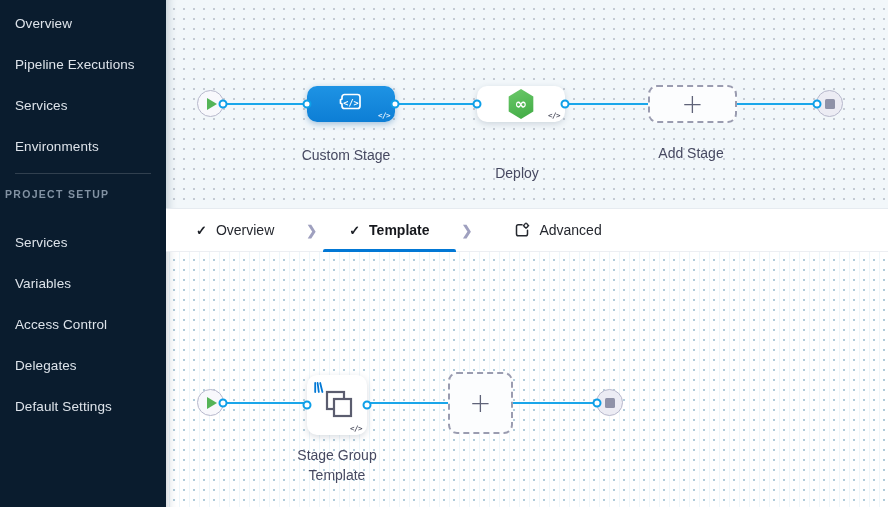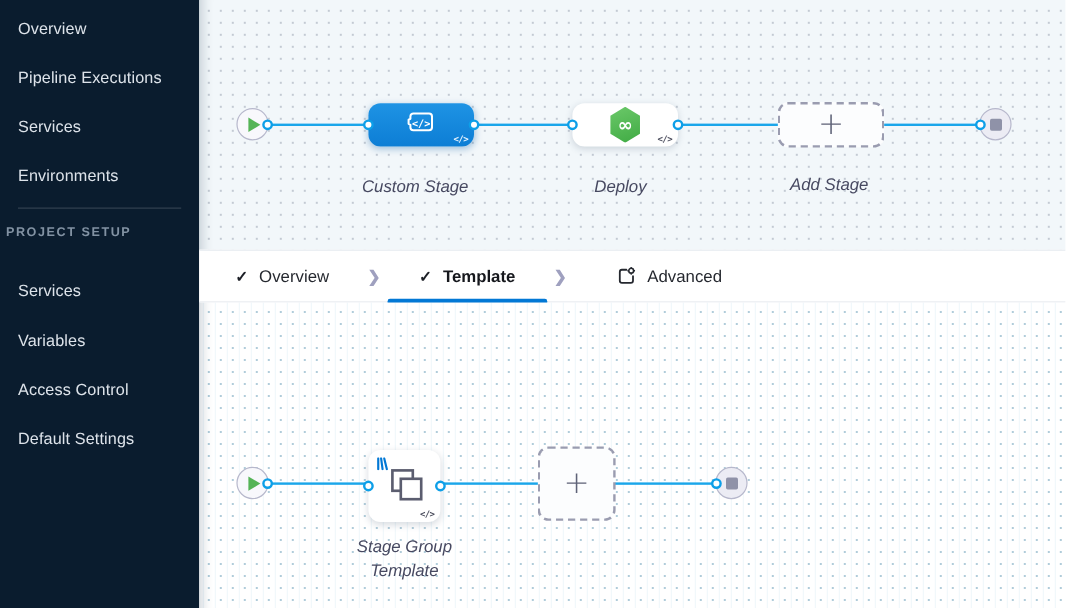--- a/index.html
+++ b/index.html
@@ -141,37 +141,38 @@
     width:28px; height:30px;
     background:linear-gradient(160deg,#6cc96a,#3faa43);
     clip-path:polygon(50% 0%, 94% 25%, 94% 75%, 50% 100%, 6% 75%, 6% 25%);
     display:flex; align-items:center; justify-content:center;
     color:#fff; font-size:15px; font-weight:700;
     font-family:"DejaVu Sans", sans-serif;
   }
 
   .node-label {
     position:absolute; z-index:2; text-align:center;
-    font-size:14px; color:#474961; line-height:19.5px;font-style:italic;
+    font-size:14px; color:#474961; line-height:19.5px;
   }
   .tpl-badge { position:absolute; top:4px; left:6px; }
 </style>
 </head>
 <body>
 
 <nav class="sidebar">
   <div class="nav-item">Overview</div>
   <div class="nav-item">Pipeline Executions</div>
   <div class="nav-item">Services</div>
   <div class="nav-item">Environments</div>
   <hr class="sidebar-divider">
   <div class="section-label">PROJECT SETUP</div>
   <div class="nav-item">Services</div>
   <div class="nav-item">Variables</div>
   <div class="nav-item">Access Control</div>
+  <div class="nav-item">Delegates</div>
   <div class="nav-item">Default Settings</div>
 </nav>
 
 <div class="main">
 
   <div class="canvas canvas-top">
     <div class="edge" style="left:45px; top:103px; width:619px;"></div>
 
     <div class="terminal start" style="left:31px; top:90px;">
       <div class="play-tri"></div>
@@ -202,21 +203,21 @@
     <div class="node node-dashed" style="left:482px; top:85px; width:89px; height:38px;">
       <span class="plus">+</span>
     </div>
 
     <div class="terminal end" style="left:650px; top:90px;">
       <div class="stop-sq"></div>
       <div class="dot left"></div>
     </div>
 
     <div class="node-label" style="left:110px; top:146px; width:140px;">Custom Stage</div>
-    <div class="node-label" style="left:291px; top:146px; width:120px;">Deploy</div>
+    <div class="node-label" style="left:291px; top:164px; width:120px;">Deploy</div>
     <div class="node-label" style="left:465px; top:144px; width:120px;">Add Stage</div>
   </div>
 
   <div class="tabbar">
     <div class="tab">
       <span class="check">✓</span>
       <span>Overview</span>
     </div>
     <div class="tab-sep">❯</div>
     <div class="tab active">

